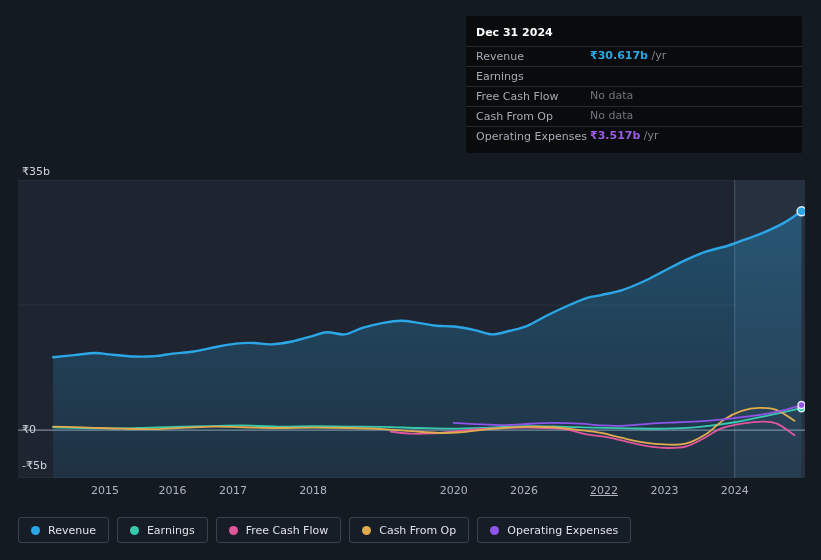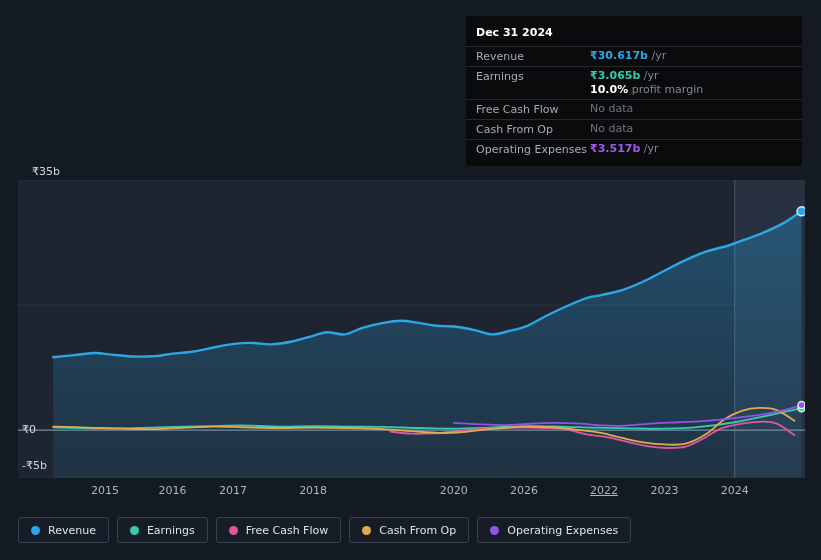--- a/index.html
+++ b/index.html
@@ -88,21 +88,21 @@
         <path d="M35.13,247.26C43.33,247.44 70.27,248.21 84.32,248.33C98.37,248.45 107.75,248.22 119.46,247.98C131.17,247.74 142.88,247.20 154.59,246.9C166.30,246.60 178.01,246.43 189.72,246.19C201.43,245.95 213.15,245.41 224.86,245.47C236.57,245.53 248.28,246.43 259.99,246.55C271.70,246.67 283.42,246.19 295.13,246.19C306.84,246.19 318.55,246.43 330.26,246.55C341.97,246.67 353.68,246.66 365.39,246.9C377.10,247.14 388.82,247.68 400.53,247.98C412.24,248.28 423.95,248.75 435.66,248.69C447.37,248.63 459.08,248.04 470.79,247.62C482.50,247.20 494.22,246.37 505.93,246.19C517.64,246.01 529.35,246.31 541.06,246.55C552.77,246.79 564.49,247.32 576.2,247.62C587.91,247.92 599.62,248.15 611.33,248.33C623.04,248.51 634.75,248.93 646.46,248.69C658.17,248.45 669.89,247.97 681.6,246.9C693.31,245.83 705.02,244.22 716.73,242.26C728.44,240.29 740.74,237.45 751.87,235.11C763.00,232.77 778.22,229.37 783.49,228.22" fill="none" stroke="#39c9ad" stroke-width="1.8" stroke-linecap="round" stroke-linejoin="round"></path>
         <path d="M372.42,251.55C375.93,251.91 386.47,253.39 393.5,253.69C400.53,253.99 407.55,253.70 414.58,253.34C421.61,252.98 428.63,252.21 435.66,251.55C442.69,250.90 449.71,249.95 456.74,249.41C463.77,248.87 469.62,248.63 477.82,248.33C486.02,248.03 497.73,247.68 505.93,247.62C514.13,247.56 519.98,247.68 527.01,247.98C534.04,248.28 541.06,248.34 548.09,249.41C555.12,250.48 562.14,253.10 569.17,254.41C576.20,255.72 583.22,255.96 590.25,257.27C597.28,258.58 604.30,260.72 611.33,262.27C618.36,263.82 625.97,265.61 632.41,266.56C638.85,267.51 644.13,267.99 649.98,267.99C655.84,267.99 661.68,268.11 667.54,266.56C673.39,265.01 679.25,261.68 685.11,258.7C690.97,255.72 696.24,251.19 702.68,248.69C709.12,246.19 716.73,244.88 723.76,243.69C730.79,242.50 738.99,241.54 744.84,241.54C750.70,241.54 753.62,241.43 758.89,243.69C764.16,245.95 773.53,253.22 776.46,255.12" fill="none" stroke="#e0569d" stroke-width="1.8" stroke-linecap="round" stroke-linejoin="round"></path>
         <path d="M35.13,246.55C40.99,246.73 58.56,247.26 70.27,247.62C81.98,247.98 93.69,248.45 105.4,248.69C117.11,248.93 130.00,249.23 140.54,249.05C151.08,248.87 159.27,248.04 168.64,247.62C178.01,247.20 187.38,246.61 196.75,246.55C206.12,246.49 214.32,247.02 224.86,247.26C235.40,247.50 248.28,247.92 259.99,247.98C271.70,248.04 283.42,247.62 295.13,247.62C306.84,247.62 318.55,247.74 330.26,247.98C341.97,248.22 354.85,248.52 365.39,249.05C375.93,249.59 384.13,250.53 393.5,251.19C402.87,251.84 413.41,252.80 421.61,252.98C429.81,253.16 434.49,252.91 442.69,252.26C450.89,251.60 460.25,249.94 470.79,249.05C481.33,248.16 495.39,247.20 505.93,246.9C516.47,246.60 524.67,246.72 534.04,247.26C543.41,247.80 553.94,249.17 562.14,250.12C570.34,251.07 576.19,251.67 583.22,252.98C590.25,254.29 597.27,256.43 604.3,257.98C611.33,259.53 618.35,261.20 625.38,262.27C632.41,263.34 639.43,264.17 646.46,264.41C653.49,264.65 660.51,265.49 667.54,263.7C674.57,261.91 682.18,257.74 688.62,253.69C695.06,249.64 700.33,243.21 706.19,239.4C712.05,235.59 717.90,232.72 723.76,230.82C729.62,228.91 735.48,228.09 741.33,227.97C747.19,227.85 753.03,227.97 758.89,230.11C764.75,232.25 773.53,239.04 776.46,240.83" fill="none" stroke="#e2aa4e" stroke-width="1.8" stroke-linecap="round" stroke-linejoin="round"></path>
         <path d="M435.66,242.97C439.17,243.15 448.54,243.69 456.74,244.05C464.94,244.41 476.65,245.12 484.85,245.12C493.05,245.12 497.73,244.41 505.93,244.05C514.13,243.69 524.67,243.03 534.04,242.97C543.41,242.91 553.94,243.27 562.14,243.69C570.34,244.11 576.19,245.11 583.22,245.47C590.25,245.83 596.10,246.13 604.3,245.83C612.50,245.53 623.04,244.28 632.41,243.69C641.78,243.09 651.15,242.74 660.52,242.26C669.89,241.78 679.25,241.55 688.62,240.83C697.99,240.12 707.36,239.04 716.73,237.97C726.10,236.90 736.64,235.71 744.84,234.4C753.04,233.09 759.48,231.68 765.92,230.11C772.36,228.54 780.56,225.84 783.49,224.99" fill="none" stroke="#9055e8" stroke-width="1.8" stroke-linecap="round" stroke-linejoin="round"></path>
         <circle cx="783.49" cy="31.32" r="4.5" fill="#2ba7e8" stroke="rgba(240,246,252,0.92)" stroke-width="1.4"></circle>
         <circle cx="783.49" cy="228.22" r="3.5" fill="#39c9ad" stroke="rgba(240,246,252,0.92)" stroke-width="1.4"></circle>
         <circle cx="783.49" cy="224.99" r="3.5" fill="#9055e8" stroke="rgba(240,246,252,0.92)" stroke-width="1.4"></circle>
       </svg>
   </div>
   <div id="y-labels">
-      <span style="top: 165px; margin-left: 10px;">₹35b</span>
+      <span style="top: 165px;">₹35b</span>
       <span style="top: 423.12px;">₹0</span>
       <span style="top: 458.851px;">-₹5b</span>
     </div>
   <div id="x-axis">
       <span style="left: 87px;">2015</span>
       <span style="left: 154.589px;">2016</span>
       <span style="left: 215px;">2017</span>
       <span style="left: 295.125px;">2018</span>
       <span style="left: 365.393px; margin-top: 36px;">2019</span>
       <span style="left: 435.661px;">2020</span>
@@ -115,24 +115,20 @@
   <div class="tooltip">
     <div class="tt-title">Dec 31 2024</div>
 
     <div class="tt-row">
       <span class="tt-label">Revenue</span>
       <span class="tt-value"><b style="color: rgb(43, 167, 232);">₹30.617b</b><span class="tt-suffix"> /yr</span></span>
     </div>
 
     <div class="tt-row">
       <span class="tt-label">Earnings</span>
-      <span class="tt-value">
-        <span class="tt-line"><b style="color: rgb(57, 201, 173);">₹3.065b</b><span class="tt-suffix"> /yr</span></span>
-        <span class="tt-line"><b class="tt-white">10.0%</b><span class="tt-suffix"> profit margin</span></span>
-      </span>
     </div>
 
     <div class="tt-row">
       <span class="tt-label">Free Cash Flow</span>
       <span class="tt-value"><span class="tt-nodata">No data</span></span>
     </div>
 
     <div class="tt-row">
       <span class="tt-label">Cash From Op</span>
       <span class="tt-value"><span class="tt-nodata">No data</span></span>

